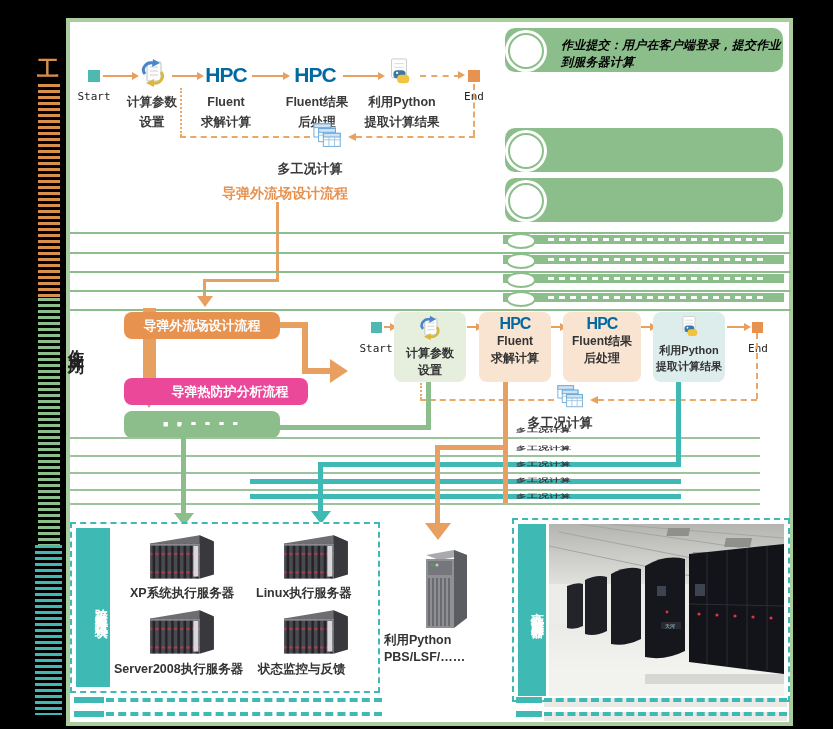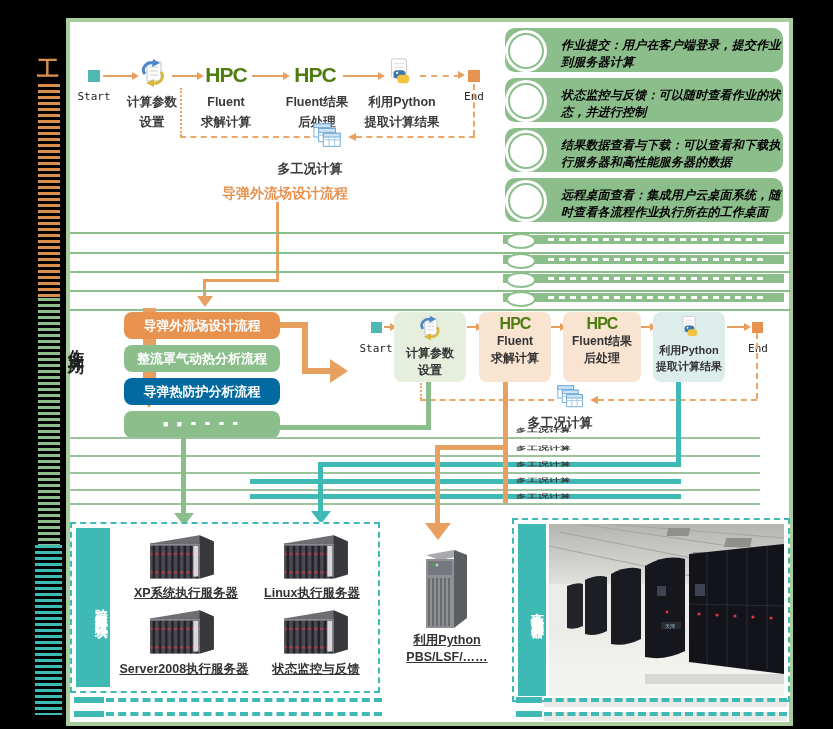--- a/index.html
+++ b/index.html
@@ -8,21 +8,21 @@
   .abs{position:absolute;}
   #content{left:66px;top:18px;width:727px;height:708px;background:#fff;
            border:4px solid #A9CD9F;box-sizing:border-box;}
   
   .stripes{background:repeating-linear-gradient(180deg,var(--c) 0 3px,transparent 3px 6px);}
   .sb-char{font-size:22px;font-weight:bold;line-height:26px;text-align:center;}
   
   .cn{font-weight:bold;color:#3a3a3a;}
   .ttl{font-weight:bold;color:#E8924F;text-align:center;}
   .mono{font-family:"DejaVu Sans Mono","Liberation Mono",monospace;color:#222;}
-  .big-hpc{font-size:21px;color:#4d7c0f;letter-spacing:-1px;font-weight:bold;}
+  .big-hpc{font-size:21px;color:#0369a1;letter-spacing:-1px;font-weight:bold;}
   .step-label{text-align:center;font-size:12.5px;line-height:1.6;}
   
   .ln-o{background:#E8A060;}
   .ln-g{background:#8CBE8C;}
   .ln-t{background:#3EB9B4;}
   .arr-r{height:0;border-top:2px solid #E8A060;}
   .arr-r:after{content:'';position:absolute;right:-6px;top:-5px;width:0;height:0;
     border-left:7px solid #E8A060;border-top:4px solid transparent;border-bottom:4px solid transparent;}
   .dash-h{height:0;border-top:2px dashed #E9A768;}
   .dash-v{width:0;border-left:2px dashed #E9A768;}
@@ -44,21 +44,21 @@
   .jobbox{left:124px;width:156px;height:27px;border-radius:8px;color:#fff;font-weight:bold;
           font-size:13px;text-align:center;line-height:27px;}
   .fbox{top:312px;height:70px;border-radius:8px;text-align:center;}
   .fbox .fl{font-size:12px;font-weight:bold;color:#333;line-height:1.45;}
   .sq{width:12px;height:12px;}
   .vlabel{writing-mode:vertical-rl;text-orientation:upright;color:#fff;font-weight:bold;
           font-size:13px;letter-spacing:2px;text-align:center;}
   .squish-label{font-size:11px;font-weight:bold;color:#3a3a3a;transform:scaleY(0.5);
                 transform-origin:top;white-space:nowrap;}
   .dashed-box{border:2px dashed #3EB9B4;box-sizing:border-box;background:#fff;}
-  .srv-label{text-align:center;font-size:12.5px;font-weight:bold;color:#333;text-decoration:underline;}
+  .srv-label{text-align:left;font-size:12.5px;font-weight:bold;color:#333;}
   .ghost-dash{height:0;border-top:4px dashed #3EB9B4;}
 </style>
 </head>
 <body>
 
 <div id="stage">
 
   <svg width="0" height="0" style="position:absolute" aria-hidden="true">
     <defs>
       <pattern id="slats" width="6" height="34" patternUnits="userSpaceOnUse">
@@ -197,31 +197,25 @@
 
   <div class="abs ln-o" style="left:276px;top:202px;width:3px;height:80px;"></div>
   <div class="abs ln-o" style="left:204px;top:279px;width:75px;height:3px;"></div>
   <div class="abs ln-o" style="left:203px;top:279px;width:3px;height:17px;"></div>
   <div class="abs tri" style="left:197px;top:296px;border-left:8px solid transparent;border-right:8px solid transparent;border-top:11px solid #E8A060;"></div>
 
   <div class="abs info-item" style="top:28px;">
     <div class="info-circle"></div>
     <div class="info-text">作业提交：用户在客户端登录，提交作业到服务器计算</div>
   </div>
-  <div class="abs info-item" style="top:78px;">
-    <div class="info-circle"></div>
-    <div class="info-text">状态监控与反馈：可以随时查看作业的状态，并进行控制</div>
-  </div>
   <div class="abs info-item" style="top:128px;">
     <div class="info-circle"></div>
-    <div class="info-text">结果数据查看与下载：可以查看和下载执行服务器和高性能服务器的数据</div>
   </div>
   <div class="abs info-item" style="top:178px;">
     <div class="info-circle"></div>
-    <div class="info-text">远程桌面查看：集成用户云桌面系统，随时查看各流程作业执行所在的工作桌面</div>
   </div>
 
   <div class="abs ghost-line" style="top:232px;"></div>
   <div class="abs ghost-bar" style="top:235px;">
       <div class="ell"></div>
       <div class="txt"></div>
     </div>
   <div class="abs ghost-line" style="top:252px;"></div>
   <div class="abs ghost-bar" style="top:255px;">
       <div class="ell"></div>
@@ -237,22 +231,21 @@
       <div class="ell"></div>
       <div class="txt"></div>
     </div>
   <div class="abs ghost-line" style="top:309px;"></div>
 
   <div class="abs cn" style="left:64px;top:336px;width:22px;height:100px;writing-mode:vertical-rl;text-orientation:upright;font-size:16px;color:#222;letter-spacing:3px;">作业序列</div>
   <div class="abs ln-o" style="left:143px;top:308px;width:13px;height:78px;background:#E8A060;"></div>
   <div class="abs tri" style="left:134px;top:386px;border-left:15px solid transparent;border-right:15px solid transparent;border-top:22px solid #E8A060;"></div>
 
   <div class="abs jobbox" style="top:312px;background:#E8924F;">导弹外流场设计流程</div>
-  <div class="abs jobbox" style="top:345px;background:#8CBE8C;">整流罩气动热分析流程</div>
-  <div class="abs jobbox" style="top:378px;background:#0369a1;">导弹热防护分析流程</div>
+  <div class="abs jobbox" style="top:378px;background:#ec4899;padding-left:28px;">导弹热防护分析流程</div>
   <div class="abs jobbox" style="top:411px;background:#8CBE8C;font-size:9px;letter-spacing:3px;">■ ■ ■ ■ ■ ■</div>
 
   <div class="abs ln-o" style="left:280px;top:322px;width:28px;height:6px;background:#E8A060;"></div>
   <div class="abs ln-o" style="left:302px;top:322px;width:6px;height:52px;background:#E8A060;"></div>
   <div class="abs ln-o" style="left:302px;top:368px;width:28px;height:6px;background:#E8A060;"></div>
   <div class="abs tri" style="left:330px;top:359px;border-top:12px solid transparent;border-bottom:12px solid transparent;border-left:18px solid #E8A060;"></div>
 
   <div class="abs sq" style="left:371px;top:322px;width:11px;height:11px;background:#4FB8B0;"></div>
   <div class="abs mono" style="left:352px;top:342px;width:48px;text-align:center;font-size:11px;">Start</div>
   <div class="abs arr-r" style="left:384px;top:326px;width:7px;"></div>

